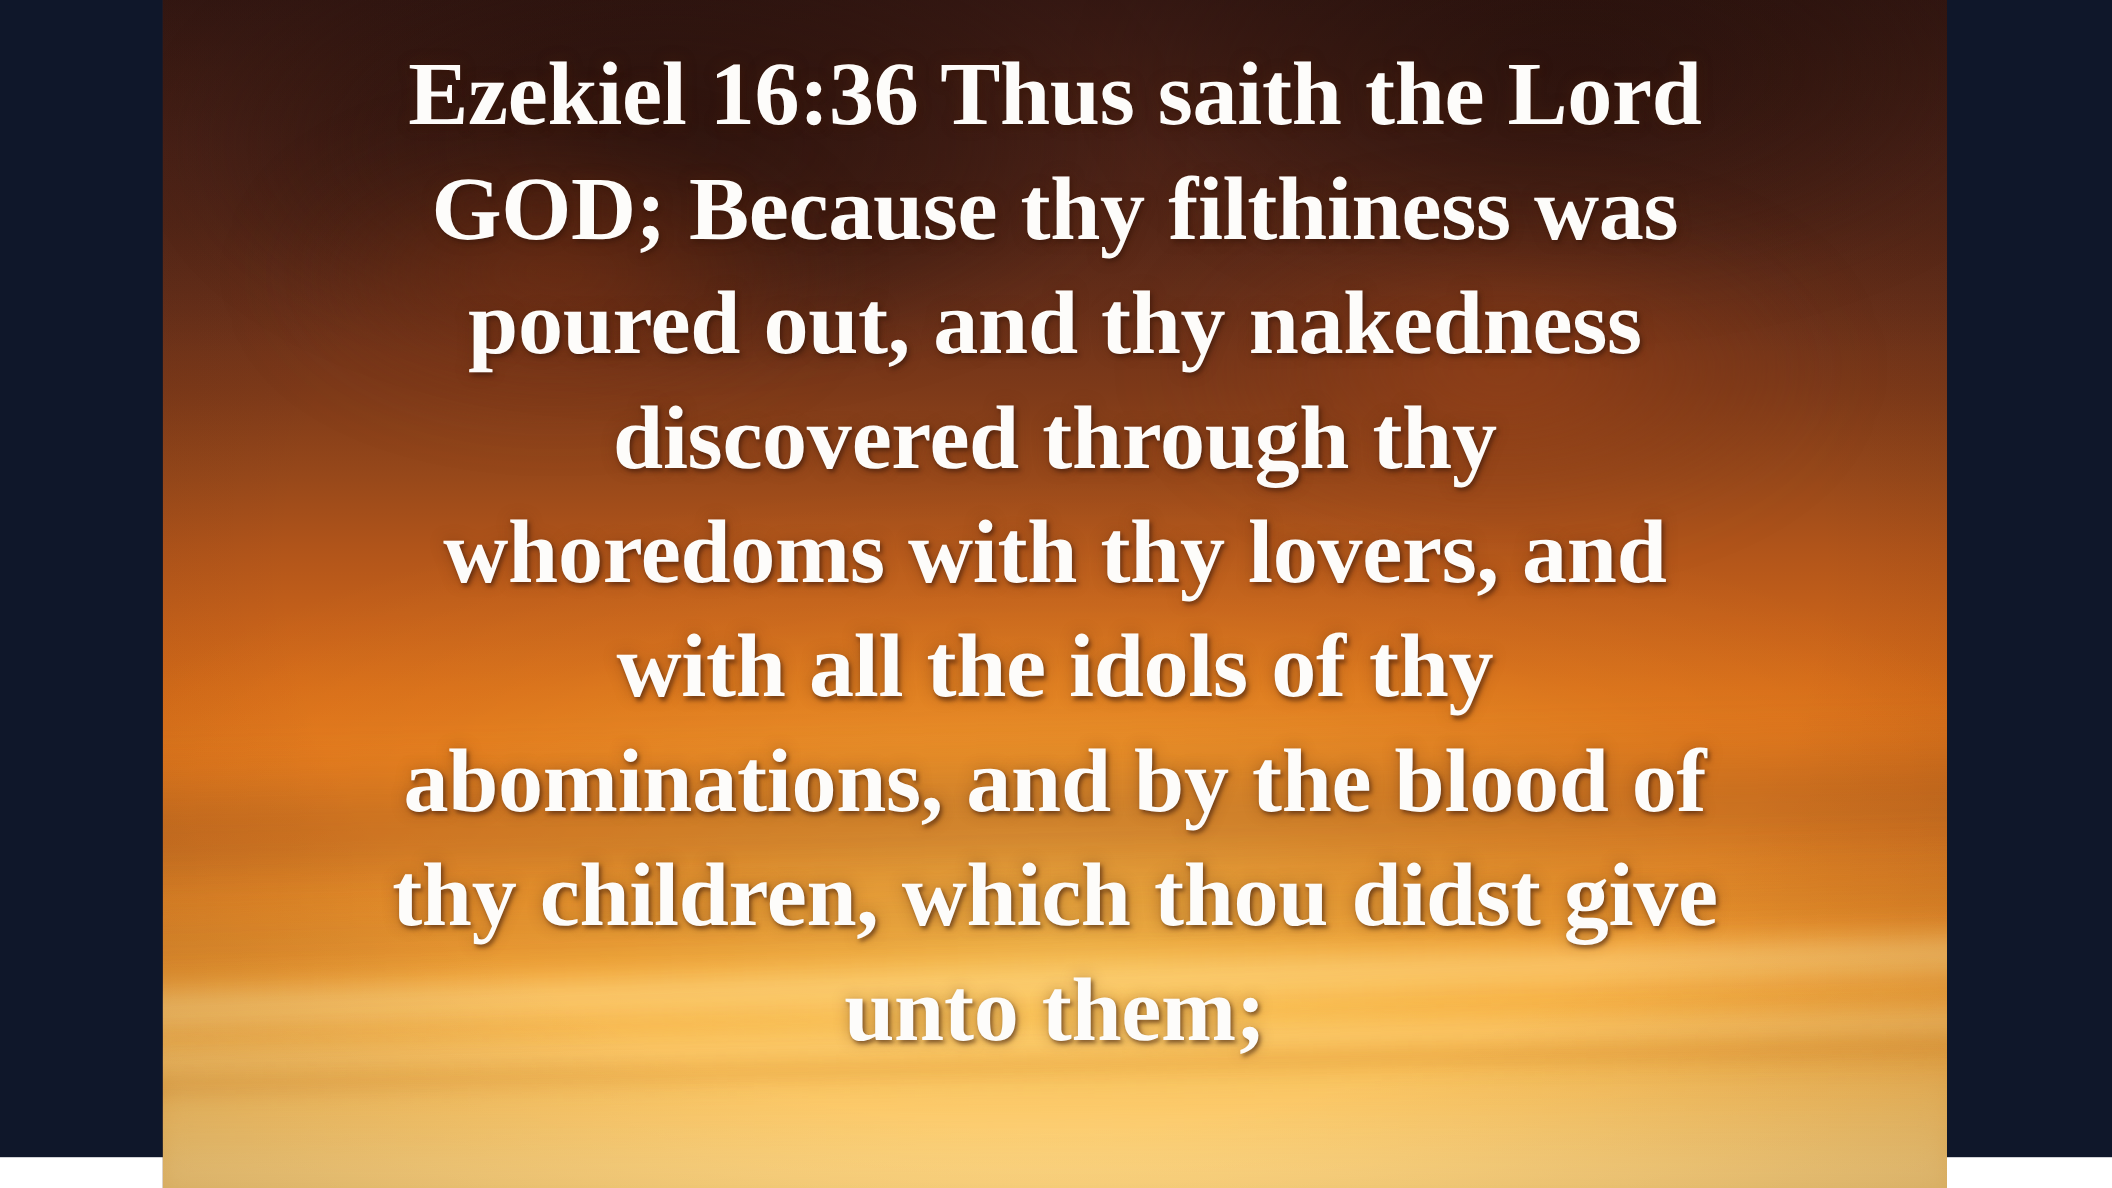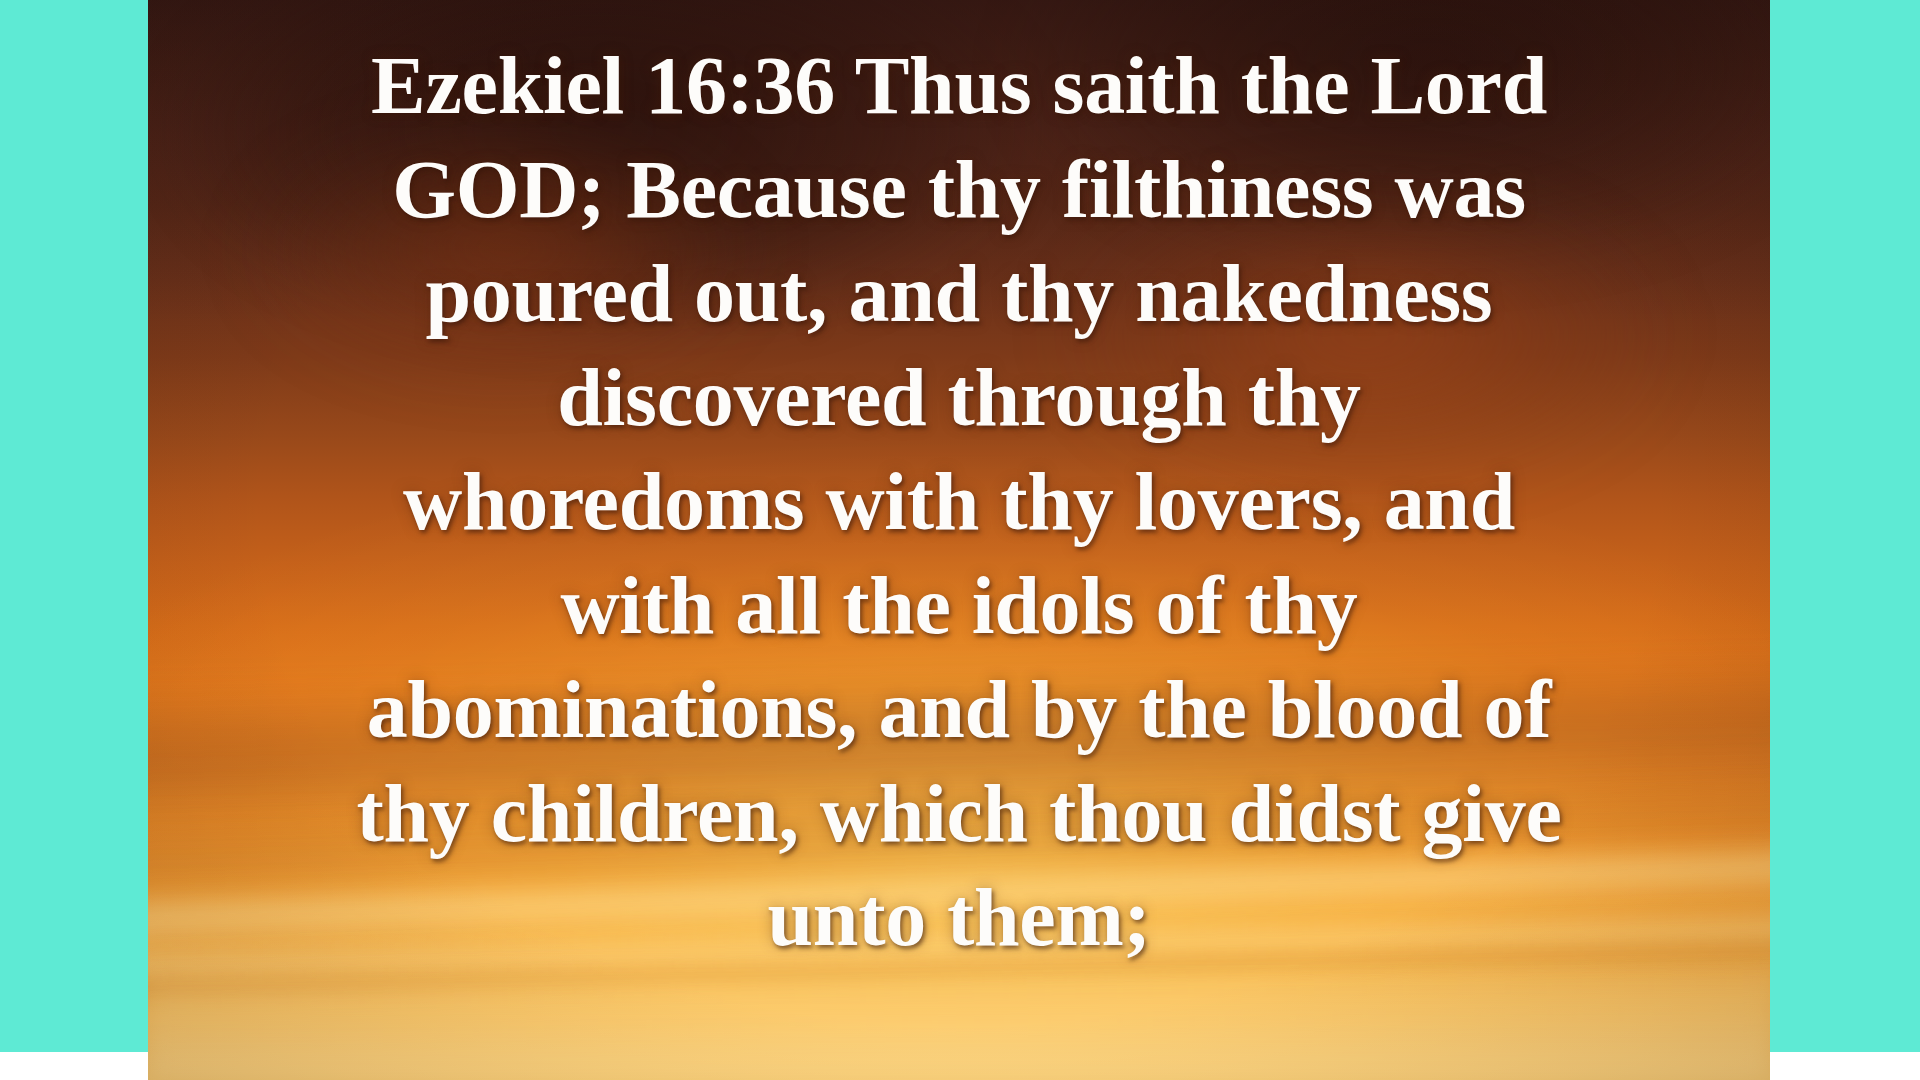--- a/index.html
+++ b/index.html
@@ -12,21 +12,21 @@
     overflow: hidden;
   }
   body {
     font-family: "Liberation Serif", "DejaVu Serif", serif;
   }
 
   #canvas {
     position: relative;
     width: 1920px;
     height: 1052px;
-    background: #5eead4;
+    background: #0f172a;
   }
 
   
   #photo {
     position: absolute;
     left: 148px;
     top: 0px;
     width: 1622px;
     height: 1080px;
     overflow: hidden;

